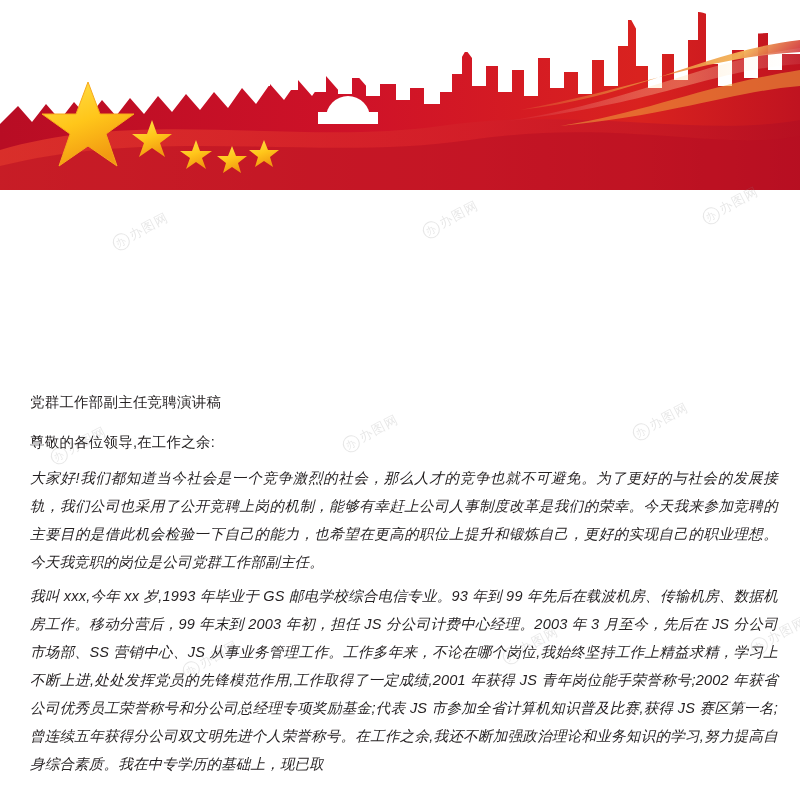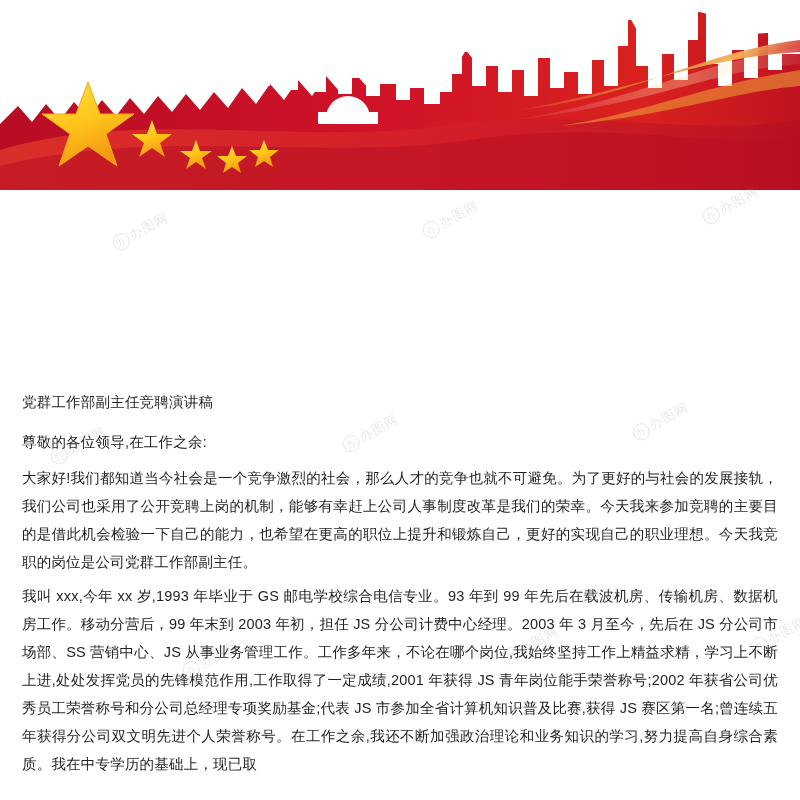--- a/index.html
+++ b/index.html
@@ -57,36 +57,37 @@
 
   
   .doc {
     position: absolute;
     left: 22px;
     top: 388px;
     width: 756px;
     color: #231f20;
   }
   .doc p {
-    margin: 0 0 6px 0;
+    margin: 0 0 6px 8px;
     font-size: 14.5px;
     line-height: 28px;
     font-family: "Liberation Sans", sans-serif;
     letter-spacing: 0.2px;
   }
   .doc p.title {
     font-size: 14.5px;
     margin-bottom: 12px;
   }
   .doc p.salutation {
     margin-bottom: 8px;
   }
   .doc p.para {
     text-align: justify;
     text-justify: inter-ideograph;
+    font-style: italic;
   }
 </style>
 </head>
 <body>
 
 <div class="banner">
   <svg class="banner-svg" viewBox="0 0 800 190" preserveAspectRatio="none">
     <defs>
       <linearGradient id="redGrad" x1="0" y1="0" x2="1" y2="0">
         <stop offset="0%" stop-color="#b80d24"></stop>

